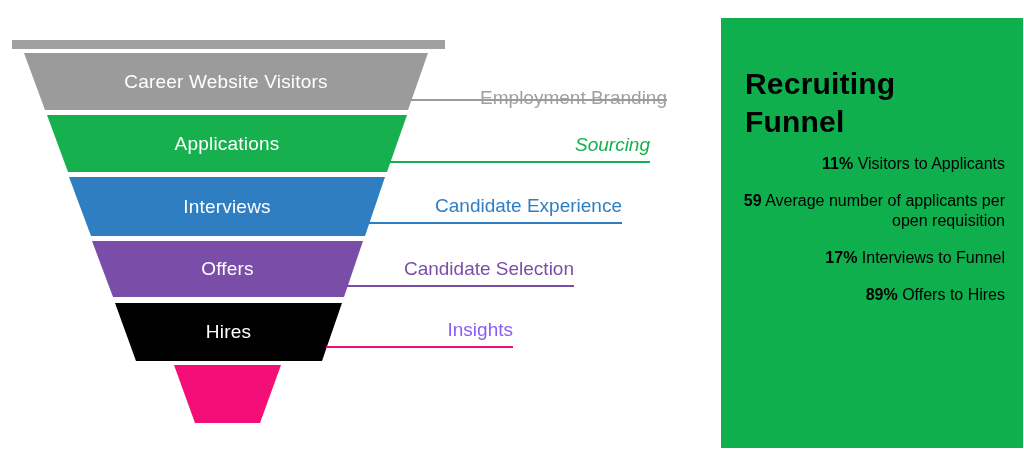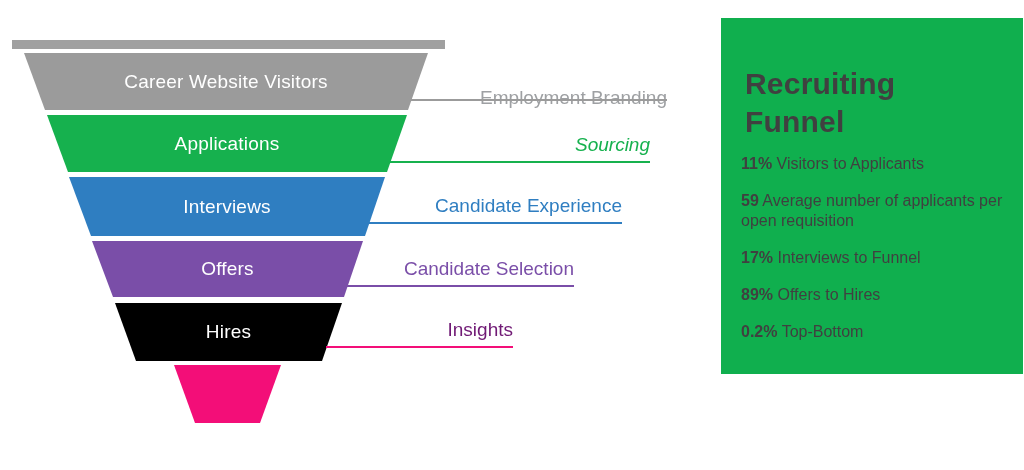--- a/index.html
+++ b/index.html
@@ -61,34 +61,34 @@
   #line-2 { left: 390px; top: 161px; width: 260px; }
   #tag-3 { right: 402px; top: 194px; }
   #line-3 { left: 369px; top: 222px; width: 253px; }
   #tag-4 { right: 450px; top: 257px; }
   #line-4 { left: 347px; top: 285px; width: 227px; }
   #tag-5 { right: 511px; top: 318px; }
   #line-5 { left: 326px; top: 346px; width: 187px; }
 
   
   #info-panel {
-    left: 721px; top: 18px; width: 302px; height: 356px;
-    color: #404040;
+    left: 721px; top: 18px; width: 302px; height: 430px;
+    color: #000000;
   }
   #panel-title {
     position: absolute;
     left: 24px; top: 27px; width: 250px;
     font-size: 30px;
     font-weight: 700;
     line-height: 38px;
     letter-spacing: .2px;
   }
   #panel-stats {
     position: absolute;
-    left: 20px; top: 136px; width: 264px;
+    left: 20px; top: 136px; width: 264px; text-align: right;
   }
   .stat-row {
     font-size: 16px;
     line-height: 20px;
     margin-bottom: 17px;
   }
   .stat-value { font-weight: 700; }
 </style>
 </head>
 <body>
@@ -119,21 +119,21 @@
 
   <div id="tag-2" class="tag-label" style="color: rgb(22, 177, 78);">Sourcing</div>
   <div id="line-2" class="tag-line" style="background-color: rgb(22, 177, 78);"></div>
 
   <div id="tag-3" class="tag-label" style="color: rgb(47, 126, 193); margin-left: 23px;">Candidate Experience</div>
   <div id="line-3" class="tag-line" style="background-color: rgb(47, 126, 193);"></div>
 
   <div id="tag-4" class="tag-label" style="color: rgb(122, 78, 168);">Candidate Selection</div>
   <div id="line-4" class="tag-line" style="background-color: rgb(122, 78, 168);"></div>
 
-  <div id="tag-5" class="tag-label" style="color: #701a75;">Insights</div>
+  <div id="tag-5" class="tag-label" style="color: #8b5cf6;">Insights</div>
   <div id="line-5" class="tag-line" style="background-color: rgb(243, 14, 120);"></div>
 
   <div id="info-panel" class="abs" style="background-color: rgb(16, 175, 78);">
     <h1 id="panel-title">Recruiting Funnel</h1>
 
     <div id="panel-stats">
       <div class="stat-row">
         <span class="stat-value">11%</span>
         <span class="stat-text">Visitors to Applicants</span>
       </div>
@@ -142,20 +142,16 @@
         <span class="stat-text">Average number of applicants per open requisition</span>
       </div>
       <div class="stat-row">
         <span class="stat-value">17%</span>
         <span class="stat-text">Interviews to Funnel</span>
       </div>
       <div class="stat-row">
         <span class="stat-value">89%</span>
         <span class="stat-text">Offers to Hires</span>
       </div>
-      <div class="stat-row">
-        <span class="stat-value">0.2%</span>
-        <span class="stat-text">Top-Bottom</span>
-      </div>
     </div>
   </div>
 
 </div>
 
 </body></html>

